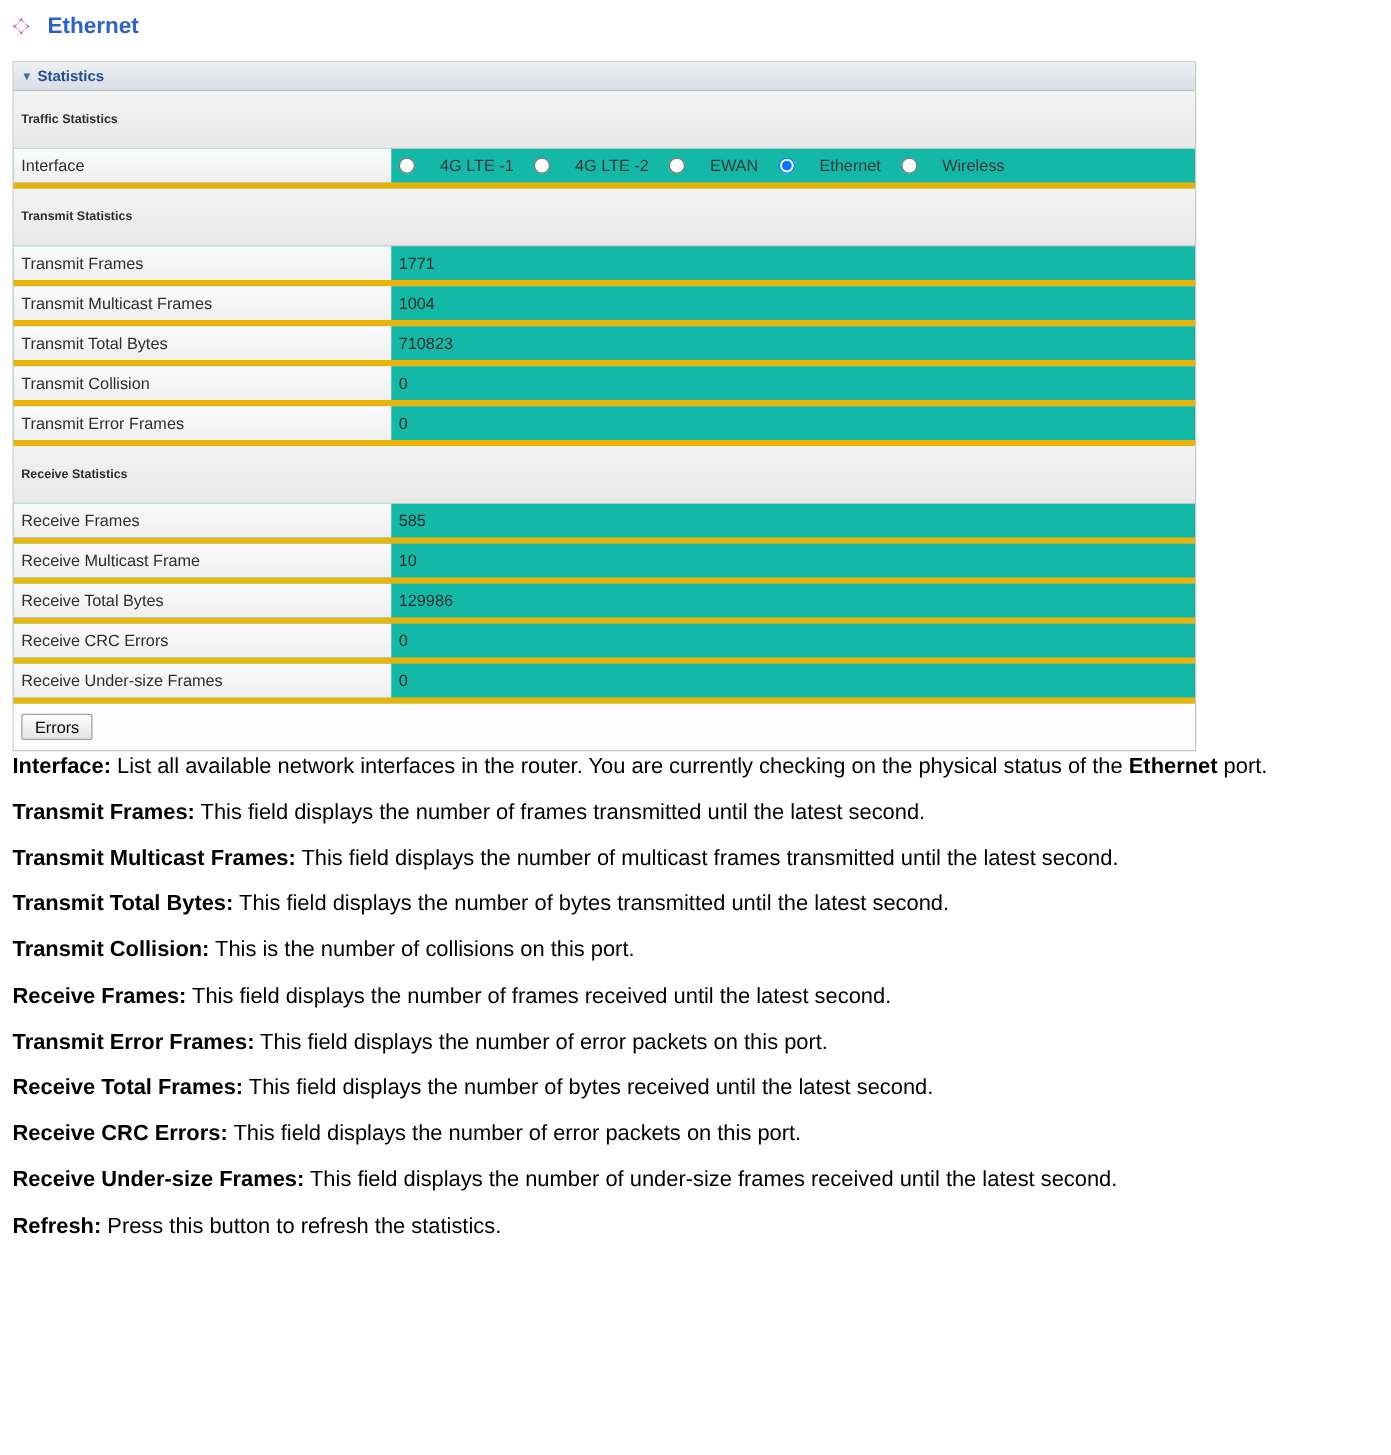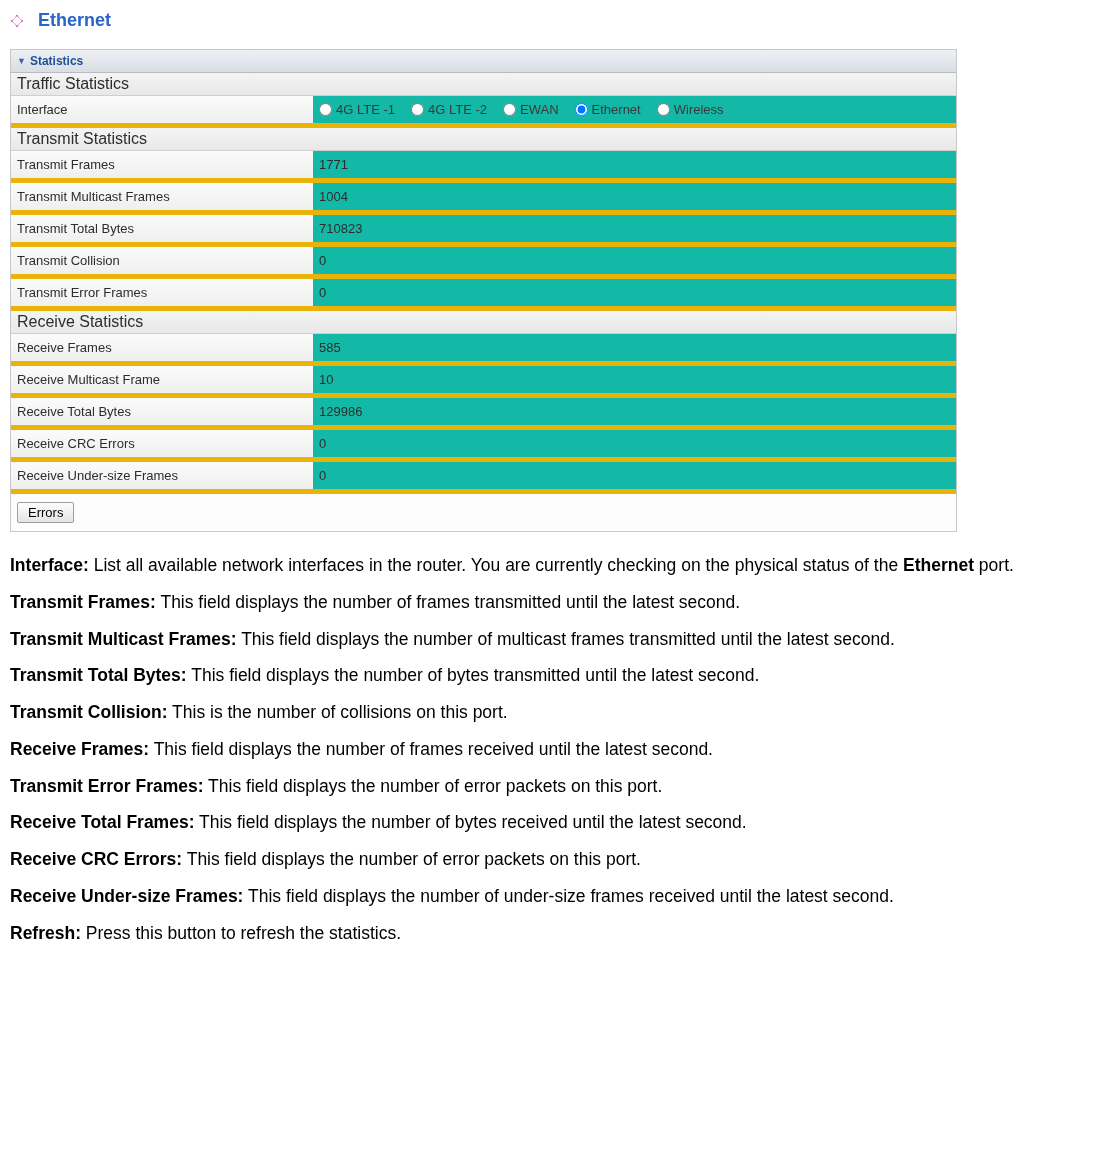--- a/index.html
+++ b/index.html
@@ -40,23 +40,23 @@
     align-items: center;
     gap: 4px;
   }
   .panel-title .tri {
     font-size: 9px;
     color: #3a66a8;
   }
   .section-row {
     background: linear-gradient(#f4f4f4, #e8e8e8);
     border-bottom: 1px solid #d0d0d0;
-    padding: 2px 6px;
-    font-weight: normal;
-    font-size: 16px;
+    padding: 17px 6px;
+    font-weight: bold;
+    font-size: 10px;
     color: #2d2d2d;
   }
   .data-row {
     display: flex;
     border-bottom: 5px solid #eab308;
     background: #14b8a6;
     font-size: 13px;
     color: #2d2d2d;
   }
   .data-label {
@@ -70,21 +70,21 @@
   }
   .radio-group {
     display: flex;
     align-items: center;
     gap: 6px;
     flex-wrap: wrap;
   }
   .radio-opt {
     display: flex;
     align-items: center;
-    gap: 4px;
+    gap: 20px;
     margin-right: 10px;
   }
   .radio-opt input {
     margin: 0;
   }
   .radio-opt span {
     font-size: 13px;
     color: #3a3a3a;
   }
   .refresh-row {
@@ -93,21 +93,20 @@
   }
   .refresh-btn {
     font-size: 13px;
     padding: 2px 10px;
     background: linear-gradient(#fefefe, #e4e4e4);
     border: 1px solid #9f9f9f;
     border-radius: 2px;
     cursor: pointer;
   }
   .desc-block {
-    margin-top: 22px;
     font-size: 17.5px;
     line-height: 1.3;
   }
   .desc-block p {
     margin: 0 0 14px 0;
     text-align: justify;
   }
   .desc-block b {
     font-weight: bold;
   }

